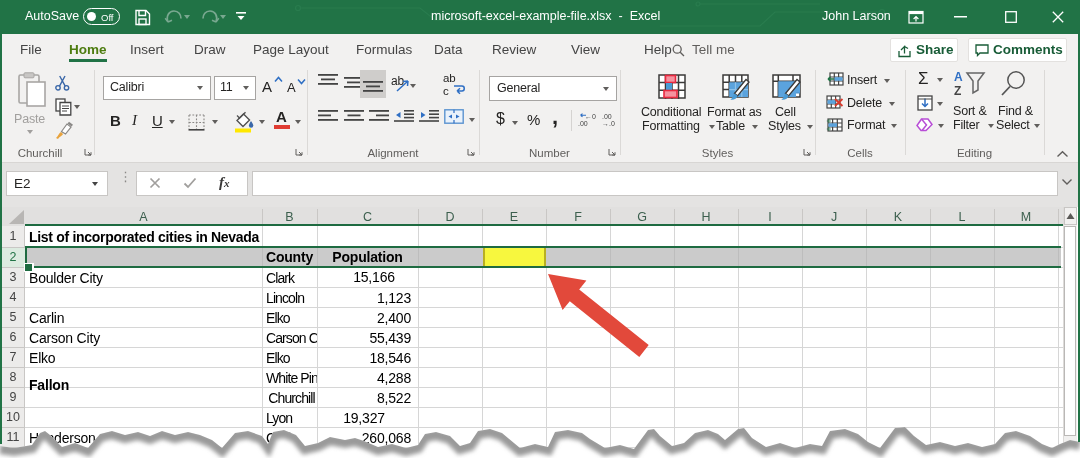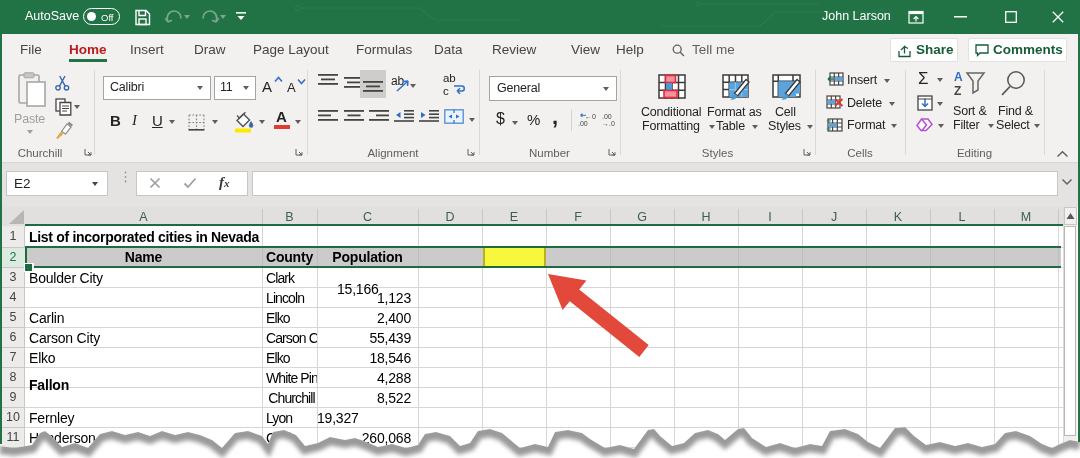--- a/index.html
+++ b/index.html
@@ -65,48 +65,49 @@
       <path d="M52 14 C54.2 8, 51 3, 46 3 C41.5 3 39 6.5 39 10.5"></path>
       <path d="M52 14 L54.8 10.2 M52 14 L48 12.2" stroke-width="1.5"></path>
     </g>
     <path d="M20 7 l3 4 l3 -4 z" fill="#79a890"></path>
     <path d="M56 7 l3 4 l3 -4 z" fill="#79a890"></path>
   </svg>
   <svg class="abs" style="left:235px;top:12px" width="12" height="10" viewBox="0 0 12 10">
     <rect x="1" y="0" width="10" height="1.6" fill="#fff"></rect>
     <path d="M2.5 4 l3.5 4 l3.5 -4 z" fill="#fff"></path>
   </svg>
+  <span class="ttxt" style="left:431px;">microsoft-excel-example-file.xlsx&nbsp; -&nbsp; Excel</span>
   <span class="ttxt" style="left:822px;">John Larson</span>
   <svg class="abs" style="left:908px;top:9px" width="16" height="16" viewBox="0 0 16 16">
     <rect x="1" y="2.5" width="14" height="11.5" fill="none" stroke="#fff" stroke-width="1.2"></rect>
     <rect x="1" y="2.5" width="14" height="2.6" fill="#fff"></rect>
     <path d="M8 12.5 L8 8 M5.6 10 L8 7.6 L10.4 10" stroke="#fff" stroke-width="1.2" fill="none"></path>
   </svg>
   <svg class="abs" style="left:954px;top:16px" width="13" height="2" viewBox="0 0 13 2">
       <rect width="13" height="1.5" fill="#fff"></rect>
     </svg>
   <svg class="abs" style="left:1005px;top:11px" width="12" height="12" viewBox="0 0 12 12">
       <rect x="0.7" y="0.7" width="10.6" height="10.6" fill="none" stroke="#fff" stroke-width="1.3"></rect>
     </svg>
   <svg class="abs" style="left:1052px;top:11px" width="12" height="12" viewBox="0 0 12 12">
       <path d="M0.8 0.8 L11.2 11.2 M11.2 0.8 L0.8 11.2" stroke="#fff" stroke-width="1.3"></path>
     </svg>
 </div>
 <div id="tabrow">
   <span class="tab" style="left:20px;">File</span>
-  <span class="tab" style="left:69px;color:#b91c1c;font-weight:bold;">Home</span>
+  <span class="tab" style="left:69px;color:#4d7c0f;font-weight:bold;">Home</span>
   <div style="position:absolute;left:69px;top:25px;width:38px;height:3px;background:#217346;"></div>
   <span class="tab" style="left:130px;">Insert</span>
   <span class="tab" style="left:194px;">Draw</span>
   <span class="tab" style="left:253px;">Page Layout</span>
   <span class="tab" style="left:356px;">Formulas</span>
   <span class="tab" style="left:434px;">Data</span>
   <span class="tab" style="left:492px;">Review</span>
   <span class="tab" style="left:571px;">View</span>
-  <span class="tab" style="left:616px;">Help</span>
+  <span class="tab" style="left:644px;">Help</span>
   <svg class="abs" style="left:672px;top:10px" width="13" height="13" viewBox="0 0 13 13">
     <circle cx="5.2" cy="5.2" r="4" fill="none" stroke="#605e5c" stroke-width="1.3"></circle>
     <path d="M8.2 8.2 L12 12" stroke="#605e5c" stroke-width="1.3"></path>
   </svg>
   <span class="tab" style="left:692px;color:#605e5c;">Tell me</span>
   <div class="topbtn" style="left:890px;top:4px;width:68px;height:24px;"></div>
   <svg class="abs" style="left:897px;top:9px" width="15" height="15" viewBox="0 0 15 15">
     <path d="M2 8 L2 13.5 L13 13.5 L13 8" fill="none" stroke="#185c37" stroke-width="1.3"></path>
     <path d="M4 7 L7.5 3.5 L7.5 10.5 M7.5 3.5 L11 5.5" fill="none" stroke="#185c37" stroke-width="1.3"></path>
   </svg>
@@ -475,45 +476,43 @@
       </g>
     </svg>
   <div class="abs" style="left:483px;top:41px;width:63px;height:18px;background:#f7f73e;border-right:2.5px solid #b9b021;border-left:2px solid #b9b021;"></div>
   <div class="abs" style="left:25px;top:39px;width:1036px;height:2px;background:#1e6b41;"></div>
   <div class="abs" style="left:33px;top:59px;width:1028px;height:2px;background:#1e6b41;"></div>
   <div class="abs" style="left:25px;top:41px;width:2px;height:18px;background:#1e6b41;"></div>
   <div class="abs" style="left:24px;top:56px;width:10px;height:9px;background:#fff;"></div>
   <div class="abs" style="left:25px;top:57px;width:6.5px;height:6.5px;background:#1e6b41;"></div>
 
   <div class="cell" style="left:29px;top:20px;width:300px;height:20px;line-height:20px;font-weight:bold;letter-spacing:-0.3px;">List of incorporated cities in Nevada</div>
-  <div class="cell" style="left:27px;top:41px;width:233px;height:18px;line-height:18px;font-weight:bold;text-align:center;">Name</div>
   <div class="cell" style="left:262px;top:41px;width:55px;height:18px;line-height:18px;font-weight:bold;text-align:center;">County</div>
   <div class="cell" style="left:317px;top:41px;width:101px;height:18px;line-height:18px;font-weight:bold;text-align:center;">Population</div>
   <div class="cell" style="left:29px;top:61px;width:230px;height:20px;line-height:20px;">Boulder City</div>
   <div class="cell" style="letter-spacing:-0.9px;left:266px;top:61px;width:51px;height:20px;line-height:20px;">Clark</div>
-  <div class="cell" style="left:317px;top:72px;width:94px;height:20px;line-height:20px;text-align:left;padding-left:20px;">15,166</div>
+  <div class="cell" style="left:317px;top:60px;width:94px;height:20px;line-height:20px;text-align:center;padding-left:20px;">15,166</div>
   <div class="cell" style="letter-spacing:-0.9px;left:266px;top:81px;width:51px;height:20px;line-height:20px;">Lincoln</div>
   <div class="cell" style="left:317px;top:81px;width:94px;height:20px;line-height:20px;text-align:right;">1,123</div>
   <div class="cell" style="left:29px;top:101px;width:230px;height:20px;line-height:20px;">Carlin</div>
   <div class="cell" style="letter-spacing:-0.9px;left:266px;top:101px;width:51px;height:20px;line-height:20px;">Elko</div>
   <div class="cell" style="left:317px;top:101px;width:94px;height:20px;line-height:20px;text-align:right;">2,400</div>
   <div class="cell" style="left:29px;top:121px;width:230px;height:20px;line-height:20px;">Carson City</div>
   <div class="cell" style="letter-spacing:-0.9px;left:266px;top:121px;width:51px;height:20px;line-height:20px;">Carson City</div>
   <div class="cell" style="left:317px;top:121px;width:94px;height:20px;line-height:20px;text-align:right;">55,439</div>
   <div class="cell" style="left:29px;top:141px;width:230px;height:20px;line-height:20px;">Elko</div>
   <div class="cell" style="letter-spacing:-0.9px;left:266px;top:141px;width:51px;height:20px;line-height:20px;">Elko</div>
   <div class="cell" style="left:317px;top:141px;width:94px;height:20px;line-height:20px;text-align:right;">18,546</div>
   <div class="cell" style="letter-spacing:-0.9px;left:266px;top:161px;width:51px;height:20px;line-height:20px;">White Pine</div>
   <div class="cell" style="left:317px;top:161px;width:94px;height:20px;line-height:20px;text-align:right;">4,288</div>
   <div class="cell" style="left:29px;top:168px;width:230px;height:20px;line-height:20px;font-weight:bold;">Fallon</div>
   <div class="cell" style="letter-spacing:-0.9px;left:266px;top:181px;width:51px;height:20px;line-height:20px;text-align:center;">Churchill</div>
   <div class="cell" style="left:317px;top:181px;width:94px;height:20px;line-height:20px;text-align:right;">8,522</div>
-  <div class="cell" style="left:29px;top:201px;width:230px;height:20px;line-height:20px;">Fernley</div>
   <div class="cell" style="letter-spacing:-0.9px;left:266px;top:201px;width:51px;height:20px;line-height:20px;">Lyon</div>
-  <div class="cell" style="left:317px;top:201px;width:94px;height:20px;line-height:20px;text-align:left;">19,327</div>
+  <div class="cell" style="left:317px;top:201px;width:94px;height:20px;line-height:20px;text-align:center;">19,327</div>
   <div class="cell" style="left:29px;top:221px;width:230px;height:20px;line-height:20px;">Henderson</div>
   <div class="cell" style="letter-spacing:-0.9px;left:266px;top:221px;width:51px;height:20px;line-height:20px;">Clark</div>
   <div class="cell" style="left:317px;top:221px;width:94px;height:20px;line-height:20px;text-align:right;">260,068</div>
 
   <div class="abs" style="left:1063px;top:0;width:14px;height:241px;background:#f1f0ef;border-left:1px solid #dddbd9;"></div>
   <div class="abs" style="left:1063.5px;top:0;width:13px;height:18px;background:#f1f0ef;border:1px solid #c8c6c4;"></div>
   <svg class="abs" style="left:1066px;top:5px" width="9" height="8" viewBox="0 0 9 8">
       <path d="M4.5 1 L8.5 7 L0.5 7 Z" fill="#5a5856"></path>
     </svg>
   <div class="abs" style="left:1064px;top:19px;width:12px;height:210px;background:#fff;border:1px solid #bab8b6;"></div>

